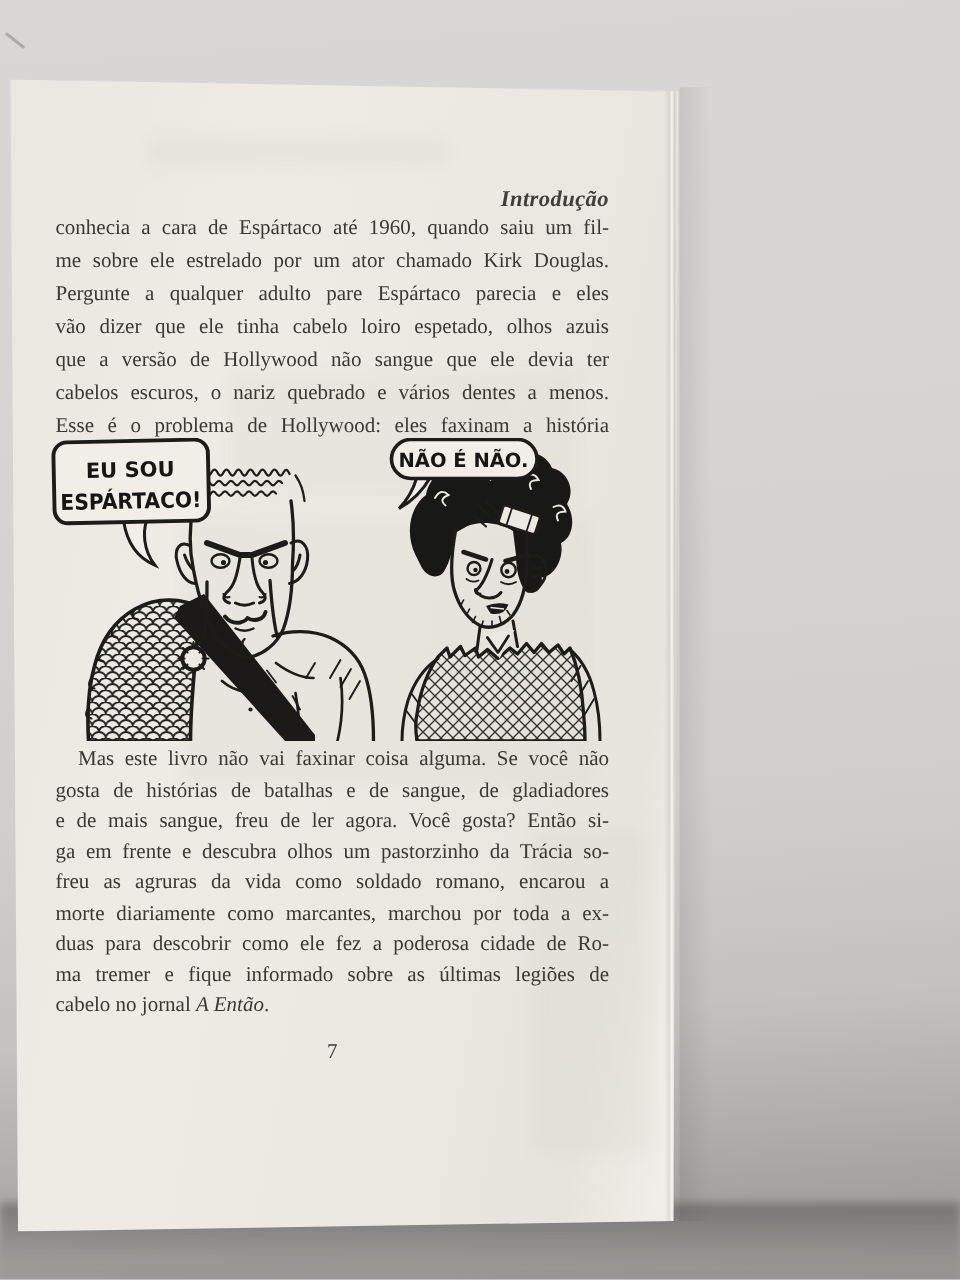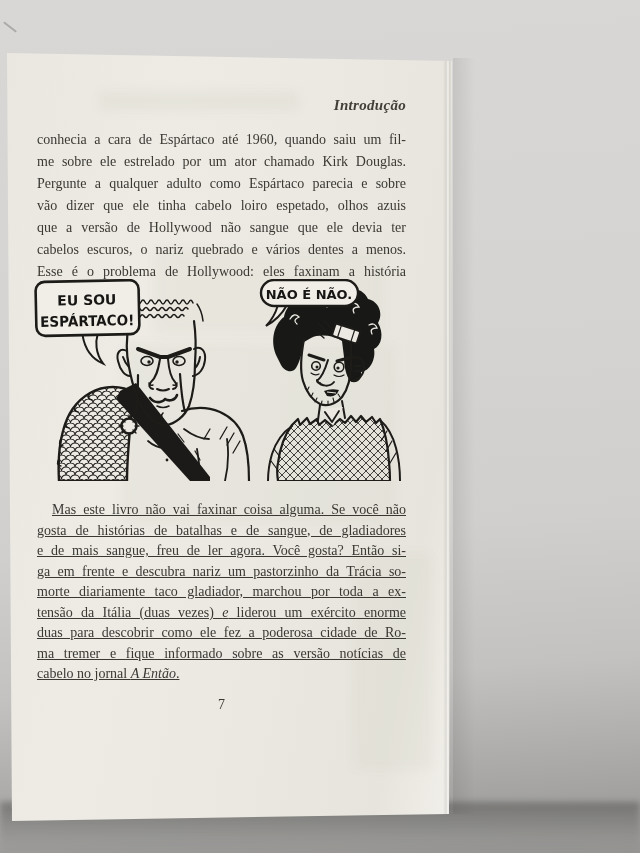--- a/index.html
+++ b/index.html
@@ -35,25 +35,25 @@
     background:linear-gradient(90deg,rgba(0,0,0,0) 0%,rgba(110,108,100,.14) 35%,rgba(255,255,255,.55) 55%,rgba(110,108,100,.18) 75%,rgba(255,255,255,.35) 100%);
   }
   .ghost { position:absolute; background:#d8d6ca; opacity:.30; filter:blur(5px); border-radius:4px; }
   .g0 { left:95px;  top:42px;  width:200px; height:20px; }
   .g1 { left:150px; top:200px; width:230px; height:85px;  opacity:.22;}
   .g2 { left:118px; top:295px; width:272px; height:180px; opacity:.25;}
   .g3 { left:350px; top:505px; width:78px;  height:215px; opacity:.26;}
   .content { position:relative; padding:47px 0 0 33px; width:369px; color:#3a3833; }
   .header {
     text-align:right; font-style:italic; font-weight:bold;
-    font-size:15px; letter-spacing:.3px; color:#403e38; height:18px; line-height:18px;
+    font-size:15px; letter-spacing:.3px; color:#403e38; height:18px; line-height:18px;margin-top:28px;
   }
   .para { font-size:14px; }
-  .p1 { margin-top:15px; line-height:22px; }
-  .p2 { margin-top:19px;  line-height:20.5px;text-decoration:underline; }
+  .p1 { line-height:22px; }
+  .p2 { margin-top:3px;  line-height:20.5px; }
   .line { text-align:justify; text-align-last:justify; }
   .line.flush { text-align-last:left; }
   .line.indent { padding-left:15px; }
   .it { font-style:italic; }
   .cartoon { display:block; margin:-4px 0 0 -7px; }
   .pagenum { text-align:center; font-size:14px; margin-top:12px; color:#3a3833; }
   .bt { font-family:"DejaVu Sans",sans-serif; font-weight:bold; fill:#171614; }
   .ink { stroke:#1d1c19; fill:none; stroke-linecap:round; stroke-linejoin:round; }
 </style>
 </head>
@@ -70,21 +70,21 @@
     <div class="ghost g2"></div>
     <div class="ghost g3"></div>
     <div class="fore-edge"></div>
 
     <div class="content">
       <div class="header">Introdução</div>
 
       <div class="para p1">
         <div class="line">conhecia a cara de Espártaco até 1960, quando saiu um fil-</div>
         <div class="line">me sobre ele estrelado por um ator chamado Kirk Douglas.</div>
-        <div class="line">Pergunte a qualquer adulto como Espártaco parecia e sobre</div>
+        <div class="line">Pergunte a qualquer adulto pare Espártaco parecia e eles</div>
         <div class="line">vão dizer que ele tinha cabelo loiro espetado, olhos azuis</div>
         <div class="line">que a versão de Hollywood não sangue que ele devia ter</div>
         <div class="line">cabelos escuros, o nariz quebrado e vários dentes a menos.</div>
         <div class="line">Esse é o problema de Hollywood: eles faxinam a história</div>
       </div>
 
       <svg class="cartoon" width="402" height="202" viewBox="0 0 402 202">
         <defs>
           <pattern id="scales" width="9" height="8" patternUnits="userSpaceOnUse">
             <path d="M0 4 a4.5 4 0 0 1 9 0" fill="none" stroke="#232220" stroke-width="1.2"></path>
@@ -188,24 +188,24 @@
           <path d="M248 26 C245 36 241 42 236 47 C245 42 252 35 257 26" fill="#f0eee7" stroke="#1d1c19" stroke-width="2"></path>
           <rect x="231" y="1" width="97" height="26" rx="13" fill="#f0eee7" stroke="#1d1c19" stroke-width="2.4"></rect>
           <text class="bt" x="279" y="19.5" font-size="13" text-anchor="middle">NÃO É NÃO.</text>
         </g>
       </svg>
 
       <div class="para p2">
         <div class="line indent">Mas este livro não vai faxinar coisa alguma. Se você não</div>
         <div class="line">gosta de histórias de batalhas e de sangue, de gladiadores</div>
         <div class="line">e de mais sangue, freu de ler agora. Você gosta? Então si-</div>
-        <div class="line">ga em frente e descubra nariz um pastorzinho da Trácia so-</div>
-        <div class="line">morte diariamente taco gladiador, marchou por toda a ex-</div>
-        <div class="line"><span>tensão da Itália (duas vezes) </span><span class="it">e</span><span> liderou um exército enorme</span></div>
+        <div class="line">ga em frente e descubra olhos um pastorzinho da Trácia so-</div>
+        <div class="line">freu as agruras da vida como soldado romano, encarou a</div>
+        <div class="line">morte diariamente como marcantes, marchou por toda a ex-</div>
         <div class="line">duas para descobrir como ele fez a poderosa cidade de Ro-</div>
-        <div class="line">ma tremer e fique informado sobre as versão notícias de</div>
+        <div class="line">ma tremer e fique informado sobre as últimas legiões de</div>
         <div class="line flush"><span>cabelo no jornal </span><span class="it">A Então</span><span>.</span></div>
       </div>
 
       <div class="pagenum">7</div>
     </div>
   </div>
 </div>
 
 </body></html>

